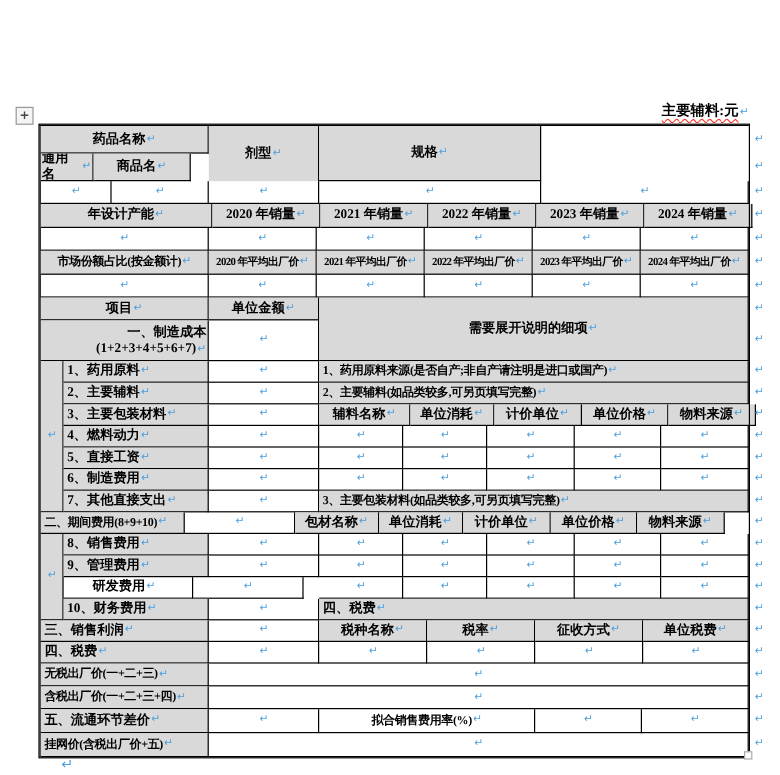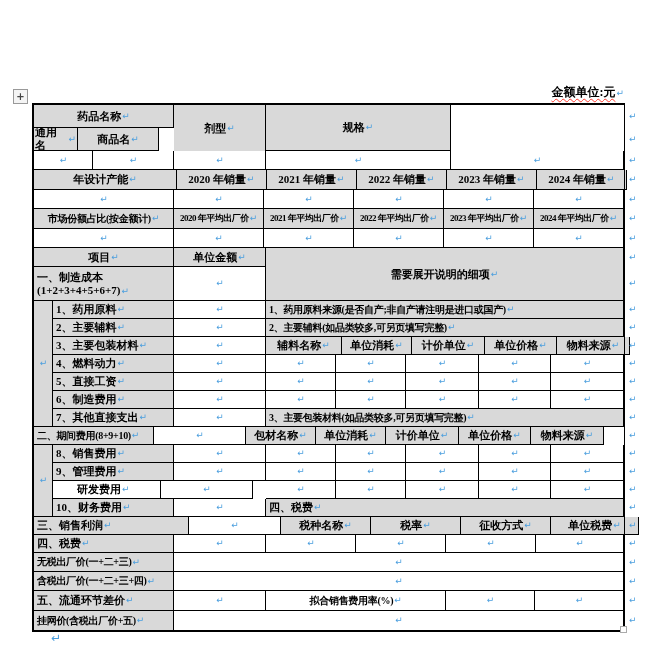--- a/index.html
+++ b/index.html
@@ -10,36 +10,36 @@
   .unitnote{position:absolute;top:84px;right:26px;font-size:12px;font-weight:bold;color:#000;}
   .unitnote .ul{text-decoration-line:underline;text-decoration-style:wavy;text-decoration-color:var(--red,#f33);text-decoration-thickness:1px;text-underline-offset:2px;}
   .movehandle{position:absolute;left:13px;top:89px;width:13px;height:13px;border:1px solid #999;background:#f4f4f4;display:flex;align-items:center;justify-content:center;font-size:10px;font-weight:bold;color:#444;line-height:1;font-family:"DejaVu Sans",sans-serif;}
   .tbl{position:absolute;left:33px;top:104px;width:590px;border-left:1px solid #000;border-top:1px solid #000;outline:1px solid #000;font-weight:bold;color:#000;}
   .vrow{display:flex;align-items:stretch;}
   .stack{display:flex;flex-direction:column;}
   .c{display:flex;align-items:center;justify-content:center;border-right:1px solid #000;border-bottom:1px solid #000;box-sizing:border-box;font-size:11px;line-height:1.15;padding:0 1px;overflow:hidden;flex:0 0 auto;}
   .l{justify-content:flex-start;text-align:left;padding-left:3px;}
   .g{background:var(--shade,#d9d9d9);}
   .two{flex-direction:column;justify-content:center;}
-  .two.l{align-items:flex-start;}
+  .two.l{align-items:flex-end;}
   .s{font-size:9px;letter-spacing:-0.5px;padding:0;}
   .fit{font-size:10px;letter-spacing:-0.3px;}
   .ind{padding-left:24px;}
   .pmark{color:var(--pm,#4a9ede);font-size:9px;font-weight:normal;margin-left:1px;font-family:"DejaVu Sans",sans-serif;flex:0 0 auto;}
   .rowend{position:absolute;}
   .resizehandle{position:absolute;left:620px;top:626px;width:7px;height:7px;background:#fff;border:1px solid #aaa;box-sizing:border-box;}
   .trail{position:absolute;left:50px;top:628px;}
   .trail .pmark{font-size:12px;}
 </style>
 </head>
 <body style="--shade: #d9d9d9; --pm: #4a9ede; --red: #ff3b30;">
 
 <div class="page">
 
-  <div class="unitnote pm"><span class="ul">金额单位:元</span><span class="pmark">↵</span></div>
+  <div class="unitnote pm"><span class="ul">主要辅料:元</span><span class="pmark">↵</span></div>
 
   <div class="movehandle">
       <span>+</span>
     </div>
 
   <div class="tbl">
 
     <div class="vrow" style="height:46px">
       <div class="stack" style="width:232px">
         <div class="vrow" style="height:23px">
@@ -364,21 +364,21 @@
               <span class="pmark">↵</span>
             </div>
         </div>
         <div class="vrow" style="height:18px">
             <div class="c g l pm" style="width:358px">四、税费<span class="pmark">↵</span></div>
           </div>
       </div>
     </div>
 
     <div class="vrow" style="height:18px">
-      <div class="c g l pm" style="width:155px">三、销售利润<span class="pmark">↵</span></div>
+      <div class="c g l pm" style="width:140px">三、销售利润<span class="pmark">↵</span></div>
       <div class="c pm" style="width:92px">
           <span class="pmark">↵</span>
         </div>
       <div class="c g pm" style="width:90px">税种名称<span class="pmark">↵</span></div>
       <div class="c g pm" style="width:90px">税率<span class="pmark">↵</span></div>
       <div class="c g pm" style="width:90px">征收方式<span class="pmark">↵</span></div>
       <div class="c g pm" style="width:88px">单位税费<span class="pmark">↵</span></div>
     </div>
 
     <div class="vrow" style="height:18px">

